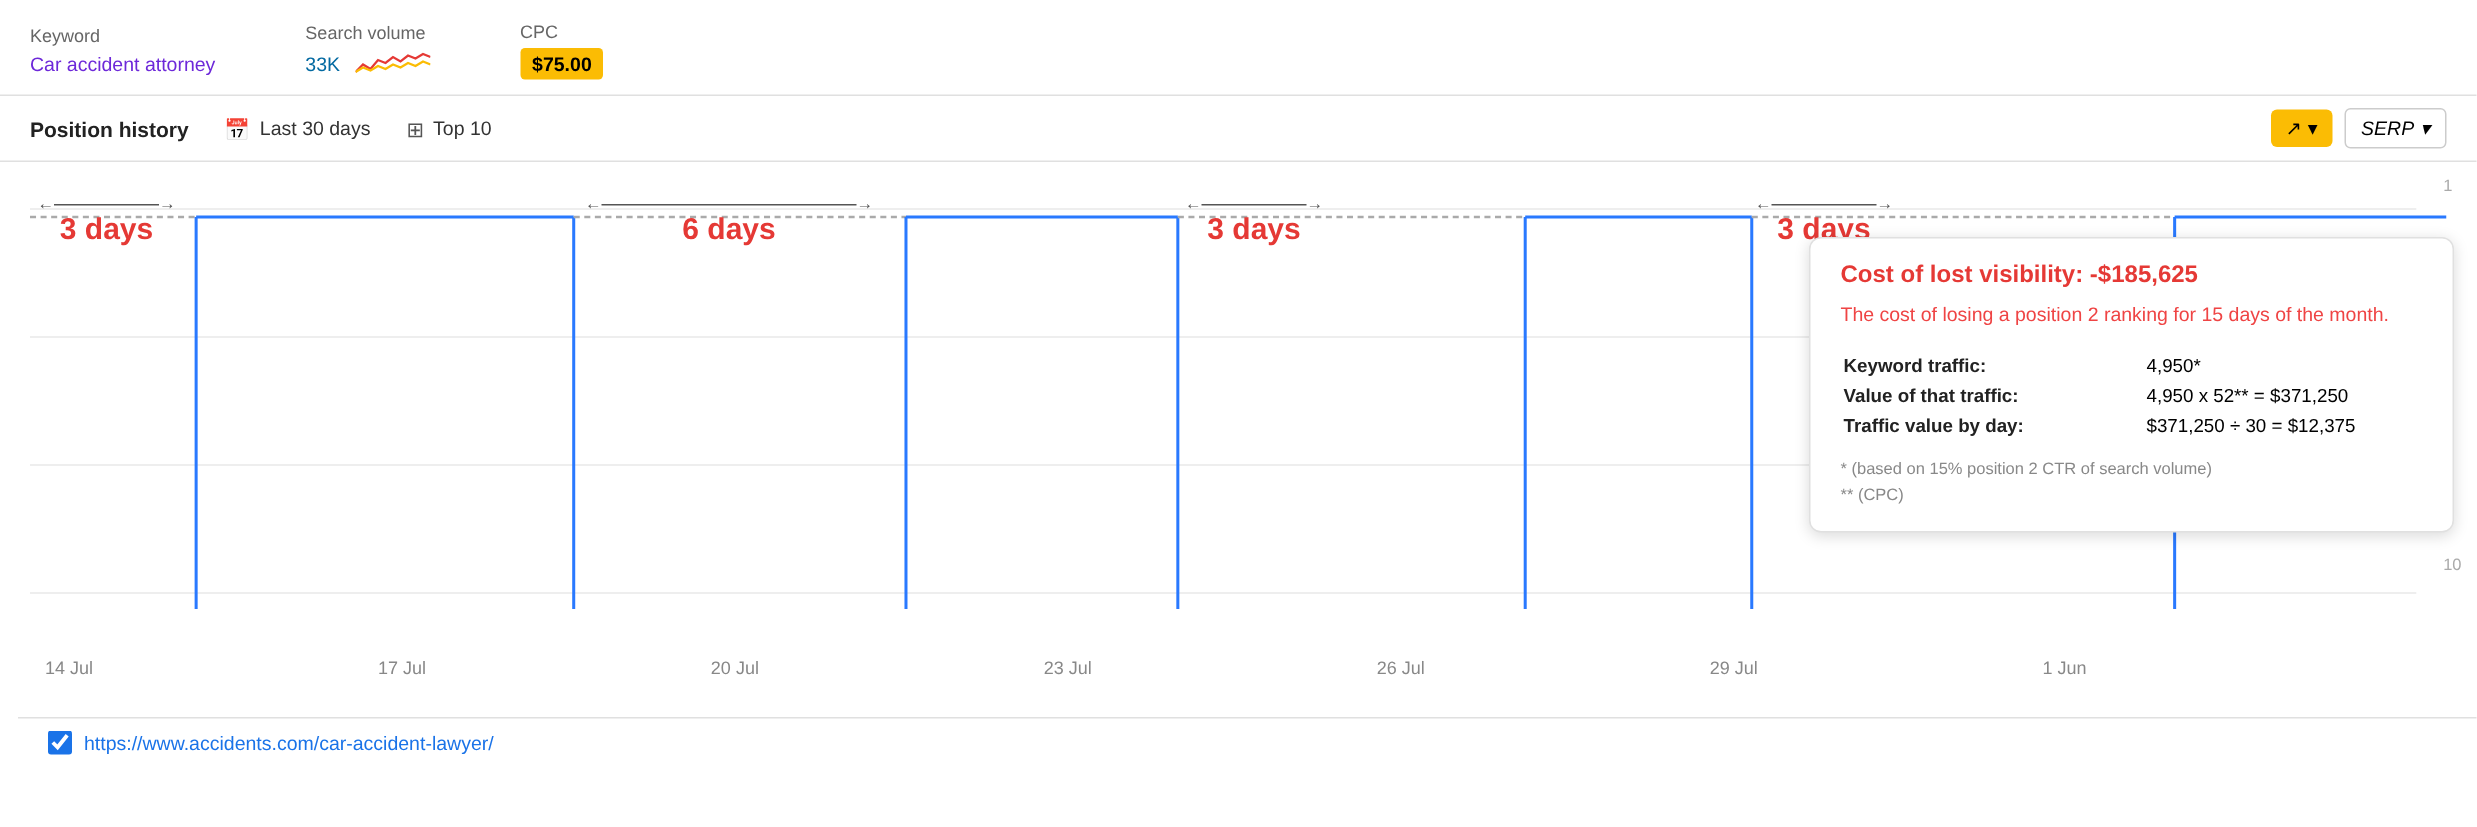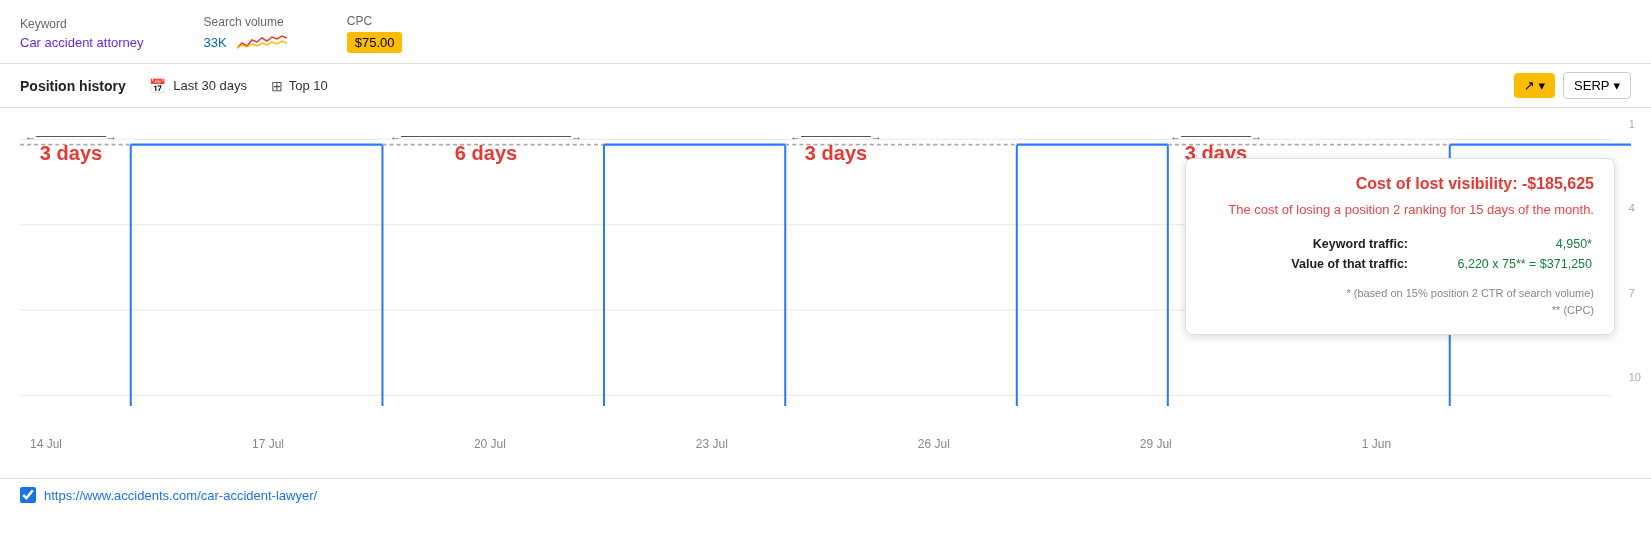--- a/index.html
+++ b/index.html
@@ -49,21 +49,21 @@
     .kw-value {
       font-size: 13px;
       color: #0369a1;
       font-weight: 500;
     }
 
     .cpc-badge {
       background: #fbbc04;
       color: #000;
       font-size: 13px;
-      font-weight: 400;
+      font-weight: 700;
       padding: 3px 8px;
       border-radius: 3px;
     }
 
     .sparkline {
       width: 50px;
       height: 20px;
       display: inline-block;
       vertical-align: middle;
       margin-left: 6px;
@@ -120,44 +120,44 @@
     .btn-outline {
       background: #fff;
       border: 1px solid #ccc;
       border-radius: 4px;
       padding: 5px 10px;
       font-size: 13px;
       cursor: pointer;
       display: flex;
       align-items: center;
       gap: 4px;
+      font-style: italic;
     }
 
     
     .chart-area {
       position: relative;
       width: 100%;
       height: 370px;
       padding: 0 20px;
       overflow: hidden;
     }
 
     
     .tooltip-box {
       position: absolute;
-      right: 36px;
+      right: 15px;
       top: 50px;
       background: #fff;
       border: 1px solid #e0e0e0;
       border-radius: 8px;
       padding: 16px 20px;
       width: 430px;
       box-shadow: 0 2px 10px rgba(0,0,0,0.15);
       z-index: 10;
-      text-align: right;
     }
 
     .tooltip-title {
       font-size: 16px;
       font-weight: 600;
       color: #222;
       margin-bottom: 8px;
     }
 
     .tooltip-title span {
@@ -181,38 +181,39 @@
       color: #333;
     }
 
     .tooltip-table tr td:first-child {
       font-weight: 700;
       width: 200px;
       color: #222;
     }
 
     .tooltip-table tr td:last-child {
-      color: #15803d;
+      color: #000000;
       margin-top: 18px;
     }
 
     .tooltip-footnotes {
       margin-top: 10px;
       font-size: 11px;
       color: #888;
       line-height: 1.5;
     }
 
     
     .url-row {
       display: flex;
       align-items: center;
       padding: 8px 20px;
       gap: 8px;
       border-top: 1px solid #e0e0e0;
+      margin-left: 12px;
     }
 
     .checkbox-blue {
       width: 16px;
       height: 16px;
       accent-color: #1a73e8;
     }
 
     .url-text {
       font-size: 13px;
@@ -389,21 +390,25 @@
       </div>
       <div class="tooltip-subtitle">The cost of losing a position 2 ranking for 15 days of the month.</div>
       <table class="tooltip-table">
         <tbody>
           <tr>
             <td>Keyword traffic:</td>
             <td>4,950*</td>
           </tr>
           <tr>
             <td>Value of that traffic:</td>
-            <td>6,220 x 75** = $371,250</td>
+            <td>4,950 x 52** = $371,250</td>
+          </tr>
+          <tr>
+            <td>Traffic value by day:</td>
+            <td>$371,250 ÷ 30 = $12,375</td>
           </tr>
         </tbody>
       </table>
       <div class="tooltip-footnotes">
         <div>* (based on 15% position 2 CTR of search volume)</div>
         <div>** (CPC)</div>
       </div>
     </div>
   </div>
 

